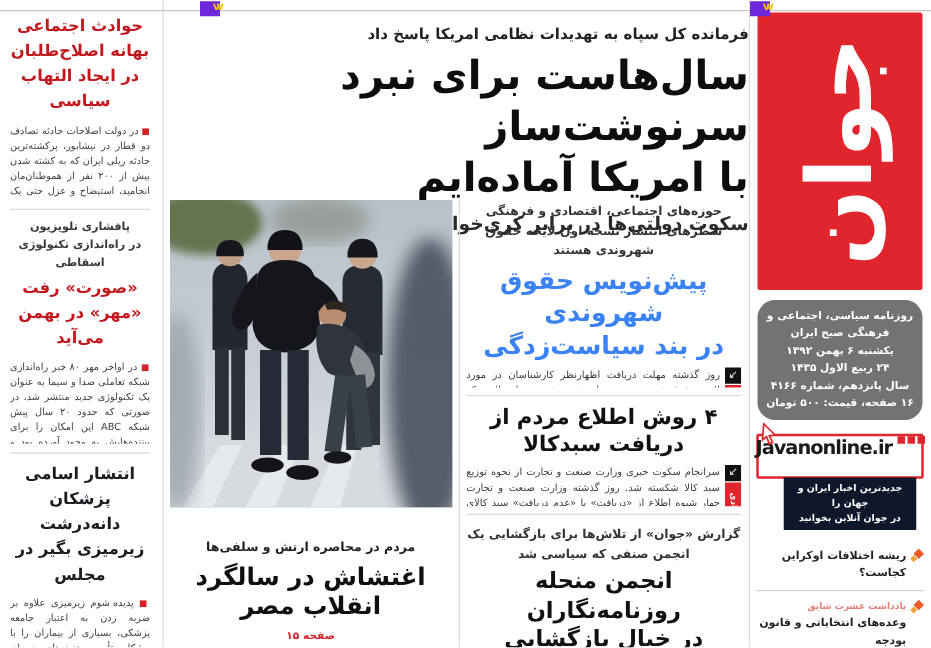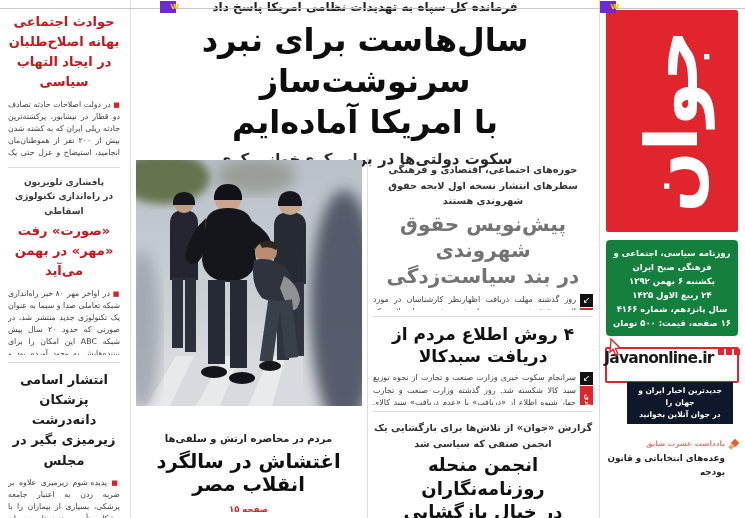--- a/index.html
+++ b/index.html
@@ -13,54 +13,54 @@
               color:#f2c200; font-size:9px; font-weight:bold; letter-spacing:-3px; text-align:right; line-height:10px; }
   .fm1 { left:160px; } .fm2 { left:600px; }
 
   .cols { display:flex; height:518px; }
 
   
   .rail { width:145px; padding:10px 4px 0 6px; flex:none; }
   .logo-box { width:132px; height:222px; background:#e0252c; border-radius:2px; position:relative; overflow:hidden; margin-right:3px; }
   .logo-word { position:absolute; top:50%; left:50%; transform:translate(-50%,-50%) rotate(-90deg);
                color:#fff; font-size:72px; font-weight:bold; white-space:nowrap; letter-spacing:-2px; }
-  .info-box { width:132px; background:#15803d; border-radius:4px; margin:8px 3px 0 0; padding:6px 4px;
+  .info-box { width:132px; background:#737373; border-radius:14px; margin:8px 3px 0 0; padding:6px 4px;
               color:#fff; font-size:8.5px; font-weight:bold; text-align:center; line-height:1.65; white-space:pre-line; }
   .online { width:134px; margin:11px 2px 0 0; position:relative; }
   .online-box { border:2px solid #e0252c; border-radius:2px; height:36px; display:flex; justify-content:center; gap:4px; background:#fff; direction:ltr; }
   .online-logo { font-size:15.5px; font-weight:bold; color:#1a1a1a; letter-spacing:-0.8px; }
   .online-dots { display:flex; gap:2px; }
   .online-dots i { width:6px; height:6px; background:#e0252c; display:block; }
   .online-tag { position:relative; width:106px; background:#0f172a; color:#fff; font-size:7.5px; font-weight:bold;
                 text-align:center; line-height:1.6; padding:3px 4px; margin:-1px 6px 0 0; white-space:pre-line; }
   .cursor-ic { position:absolute; top:-9px; left:2px; z-index:3; }
   .online-list { margin-top:8px; }
   .online-item { display:flex; gap:5px; padding:6px 1px; border-bottom:1px solid #d5d5d5; align-items:flex-start; }
   .online-item:last-of-type { border-bottom:none; }
   .oi-ic { flex:none; margin-top:2px; width:8px; height:8px; position:relative; }
   .oi-ic b { position:absolute; width:6px; height:6px; background:#ef5a2a; transform:rotate(45deg); top:0; right:0; }
   .oi-ic i { position:absolute; width:4px; height:4px; background:#f7a03c; transform:rotate(45deg); bottom:-1px; left:-1px; }
   .oi-text { font-size:8.8px; font-weight:bold; color:#222; line-height:1.6; }
   .oi-pre { display:block; font-size:7.3px; color:#e08078; font-weight:bold; margin-bottom:1px; }
 
   
   .mid { width:470px; flex:none; border-left:1px solid #ddd; border-right:1px solid #ddd; }
-  .banner { height:158px; text-align:center; padding-top:0; }
+  .banner { height:158px; text-align:right; padding-top:20px; }
   .banner-kicker { font-size:12px; font-weight:bold; color:#222; margin-bottom:6px; }
   .banner-h1 { font-size:32px; font-weight:bold; color:#0d0d0d; line-height:1.28; letter-spacing:-1px; white-space:pre-line; }
   .banner-sub { font-size:15px; font-weight:bold; color:#2a2a2a; margin-top:7px; }
 
   .midcols { display:flex; height:360px; }
   .newscol { width:232px; flex:none; padding:0 6px 0 5px; border-left:1px solid #ddd; }
   .photocol { width:237px; flex:none; padding:2px 5px 0 5px; text-align:center; }
 
   .news-art { overflow:hidden; }
   .na-kicker { font-size:9.8px; font-weight:bold; color:#333; text-align:center; line-height:1.6; white-space:pre-line; margin-top:4px; }
   .na-h { text-align:center; font-weight:bold; line-height:1.3; letter-spacing:-0.5px; white-space:pre-line; margin-top:2px; }
-  .h-red { color:#737373; font-size:20px; }
+  .h-red { color:#3b82f6; font-size:20px; }
   .h-dark { color:#111; font-size:17px; }
   .na-bodyrow { display:flex; gap:4px; margin-top:5px; }
   .sec-tab { flex:none; width:13px; }
   .sec-arrow { width:13px; height:13px; background:#111; color:#fff; font-size:9px; line-height:13px; text-align:center; }
   .sec-strip { width:13px; height:44px; background:#e0252c; color:#fff; margin-top:1px;
                writing-mode:vertical-rl; font-size:7px; font-weight:bold; text-align:center; line-height:13px; }
   .body-txt { font-size:8px; color:#3c3c3c; text-align:justify; line-height:1.55; }
   .pageref { color:#d6232a; font-weight:bold; font-size:8px; }
   .news-div { border-top:1px solid #dcdcdc; margin:6px 0 4px; }
   .a1 { height:152px; } .a2 { height:84px; } .a3 { height:120px; }
@@ -109,20 +109,27 @@
               <i></i>
             </span>
         </div>
         <div class="online-tag">جدیدترین اخبار ایران و جهان را
 در جوان آنلاین بخوانید</div>
         <svg class="cursor-ic" width="16" height="18" viewBox="0 0 16 18">
           <path d="M4 1 L13 10 L8.5 10.5 L11 16 L8.5 17 L6.2 11.4 L3 14 Z" fill="#fff" stroke="#e0252c" stroke-width="1.4"></path>
         </svg>
 
         <div class="online-list">
+          <div class="online-item">
+            <span class="oi-ic">
+                <b></b>
+                <i></i>
+              </span>
+            <span class="oi-text">ریشه اختلافات اوکراین کجاست؟</span>
+          </div>
           <div class="online-item">
             <span class="oi-ic">
                 <b></b>
                 <i></i>
               </span>
             <span class="oi-text">
               <span class="oi-pre">یادداشت عشرت شایق</span>
               <span>وعده‌های انتخاباتی و قانون بودجه</span>
             </span>
           </div>

